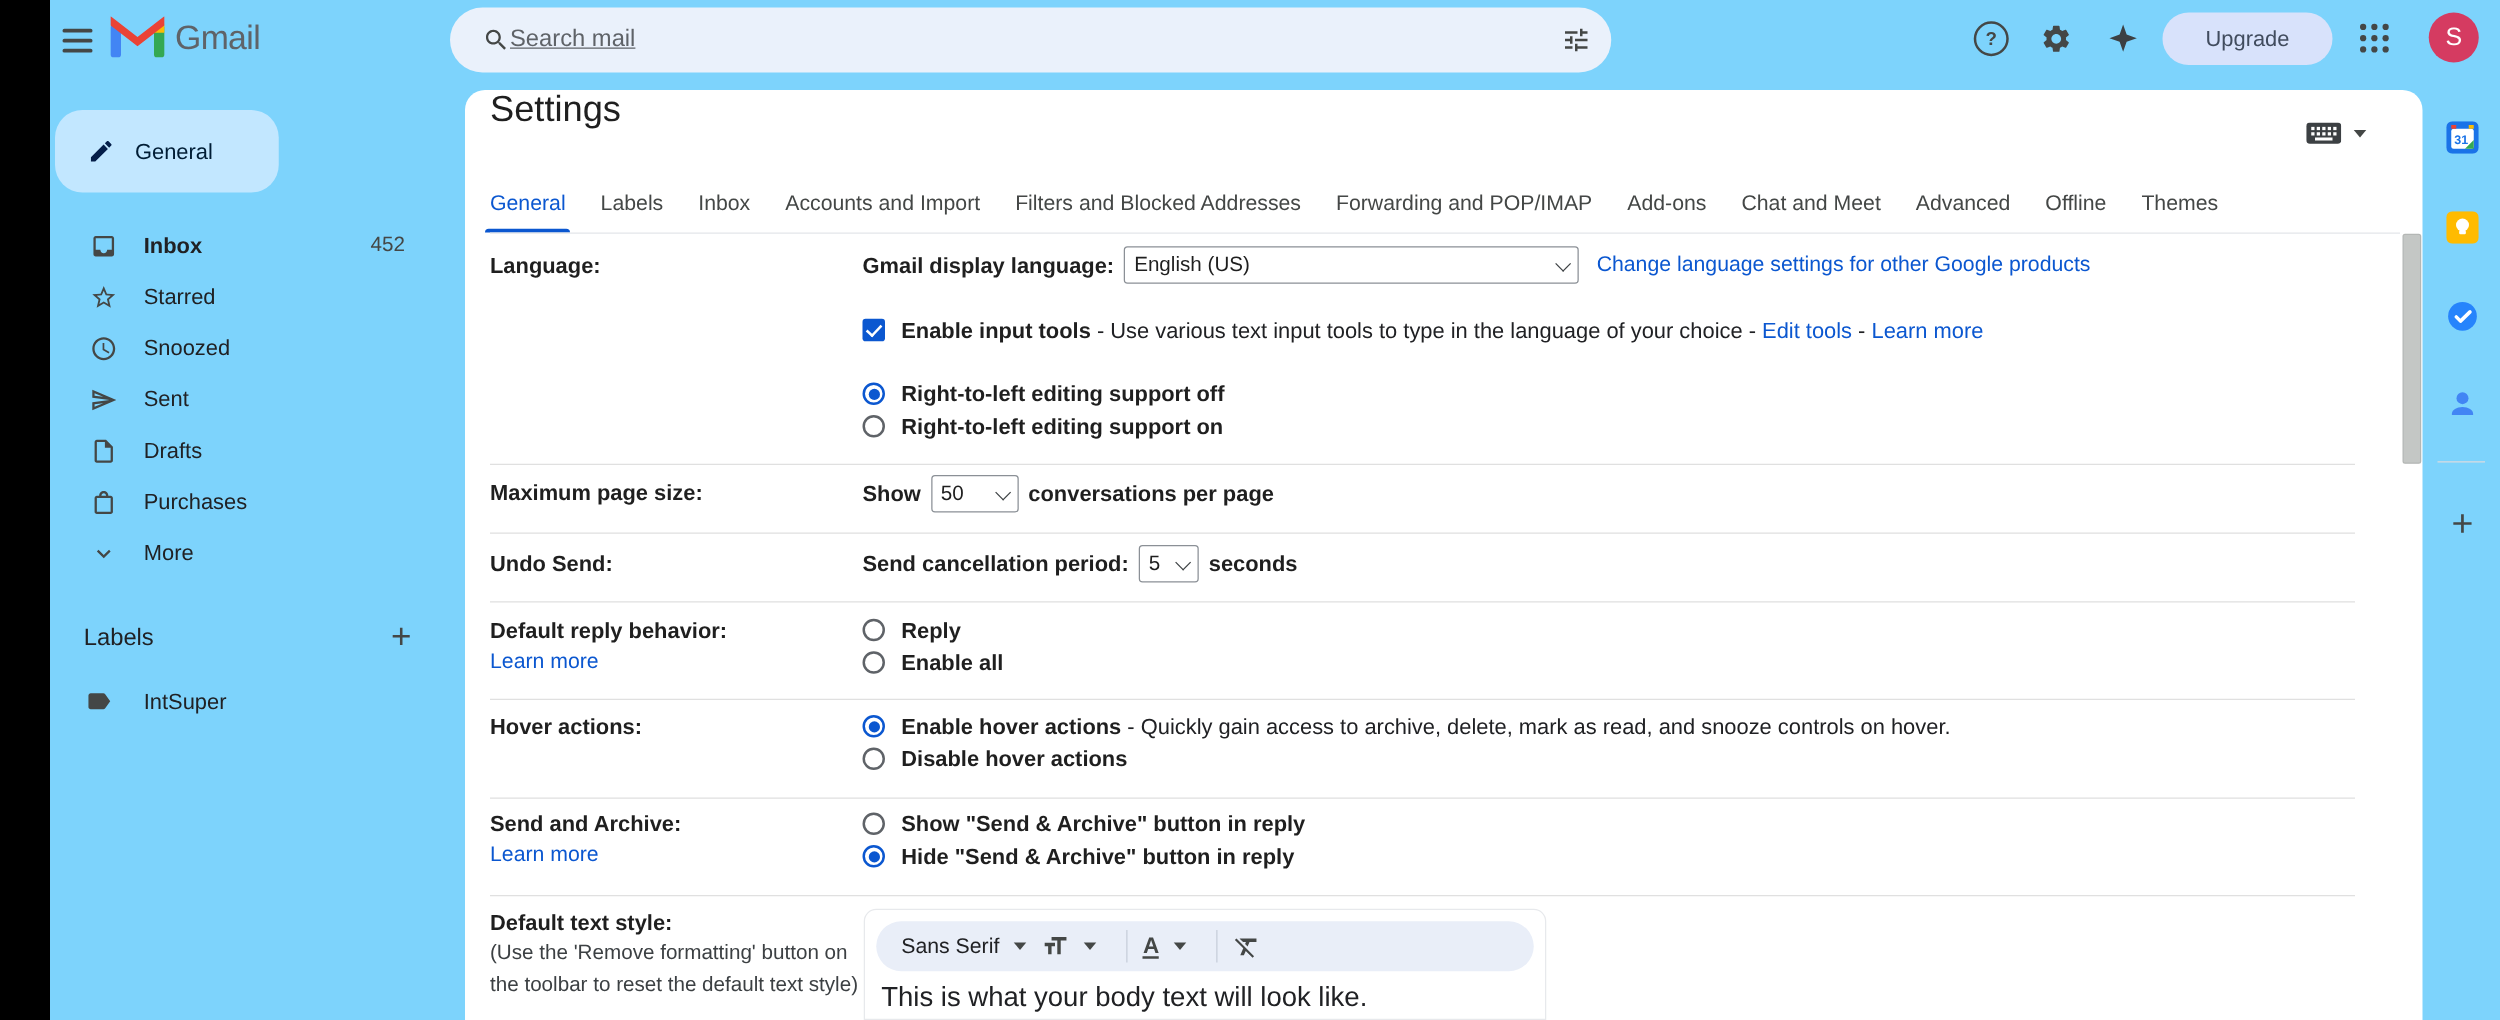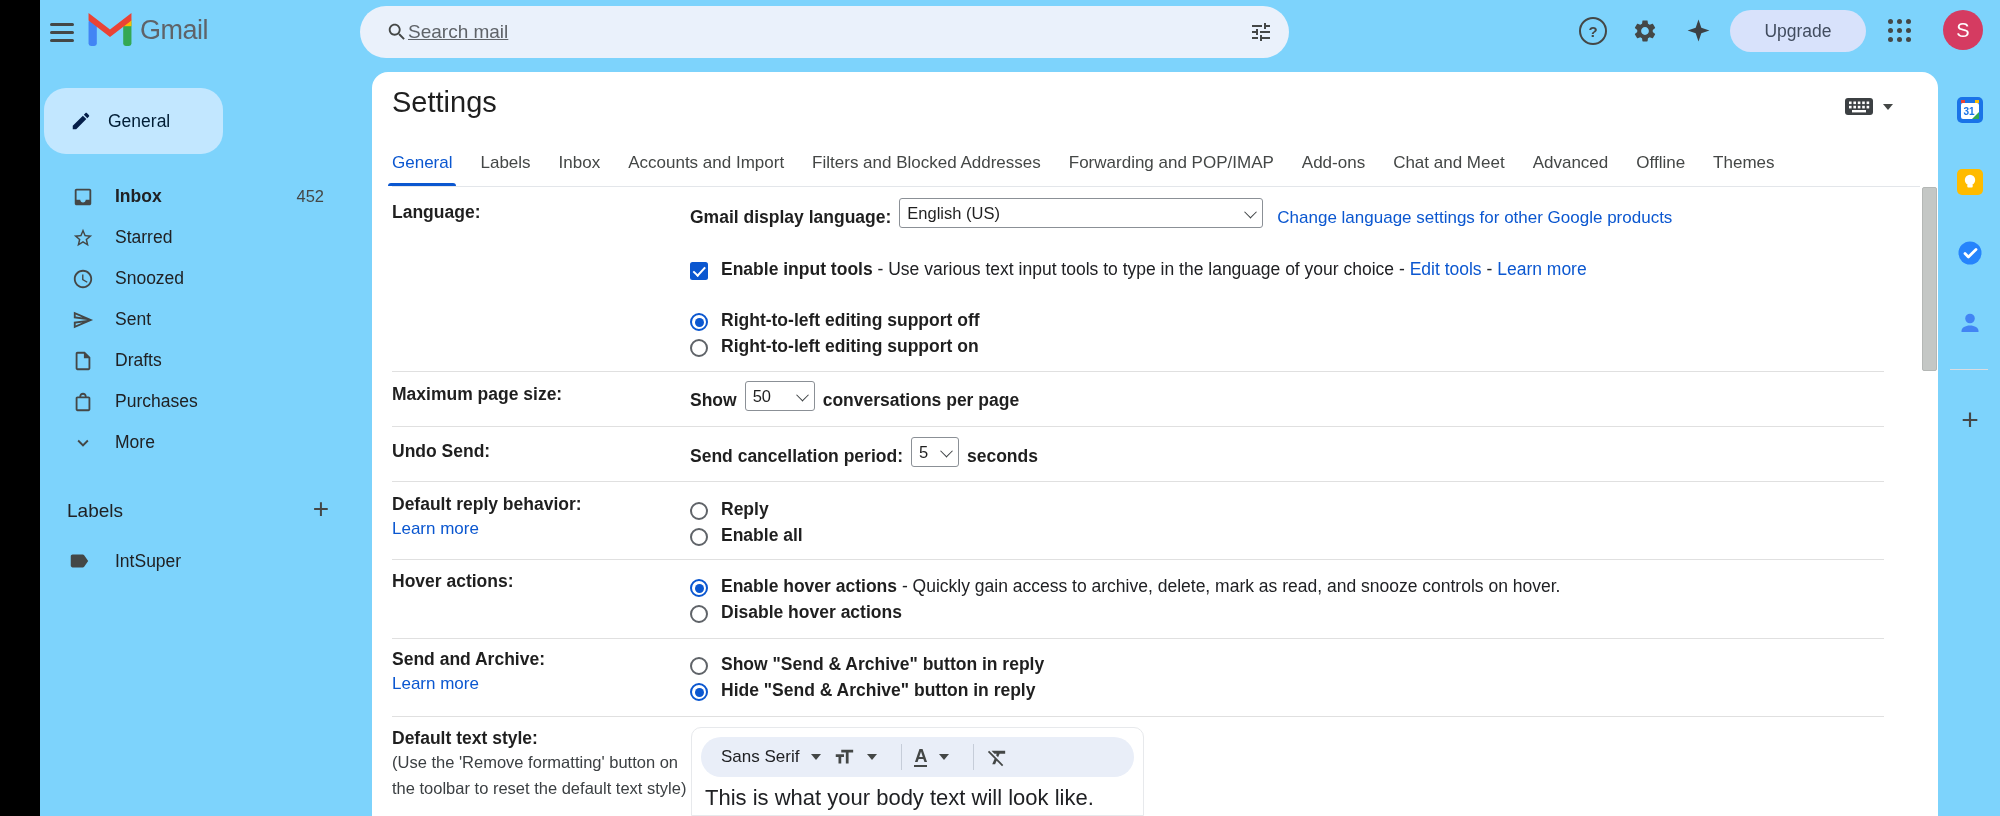--- a/index.html
+++ b/index.html
@@ -28,46 +28,46 @@
   .nav-item{height:41px;display:flex;align-items:center;padding:0 36px 0 32px;border-radius:0 21px 21px 0;cursor:pointer;}
   .nav-item .lbl{margin-left:21px;font-size:17.5px;color:#202124;}
   .nav-item.bold .lbl{font-weight:700;}
   .nav-item .count{margin-left:auto;font-size:16.5px;color:#444746;}
   #labels-header{left:67px;top:500px;font-size:19px;font-weight:500;color:#202124;}
   #labels-add{left:306px;top:494px;font-size:28px;color:#444746;width:30px;height:30px;display:flex;align-items:center;justify-content:center;cursor:pointer;}
   #label-item{left:68px;top:550px;display:flex;align-items:center;cursor:pointer;}
   #label-item .lbl{margin-left:25px;font-size:17.5px;color:#202124;}
   
   #card{left:372px;top:72px;width:1566px;height:744px;background:#fff;border-radius:16px 16px 0 0;}
-  #settings-title{left:392px;top:86px;font-size:29px;color:#1f1f1f;}
+  #settings-title{left:392px;top:72px;font-size:29px;color:#1f1f1f;}
   #kbd-widget{left:1845px;top:98px;display:flex;align-items:center;cursor:pointer;}
   .caret{width:0;height:0;border-left:5.5px solid transparent;border-right:5.5px solid transparent;border-top:6.5px solid #444746;}
   #kbd-widget .caret{margin-left:10px;}
   #tabs{left:378px;top:140px;height:46px;display:flex;align-items:center;}
   .tab{padding:0 14px;font-size:17px;font-weight:500;color:#444746;height:46px;display:flex;align-items:center;position:relative;cursor:pointer;white-space:nowrap;}
   .tab.active{color:#0b57d0;}
   .tab.active::after{content:"";position:absolute;left:10px;right:10px;bottom:0;height:3px;background:#0b57d0;border-radius:3px 3px 0 0;}
   #tabs-divider{left:392px;top:186px;width:1528px;height:1px;background:#e3e6ea;}
   .divider{position:absolute;left:392px;width:1492px;height:1px;background:#e0e0e0;}
   .rowlabel{position:absolute;left:392px;font-size:17.5px;font-weight:700;color:#1f1f1f;line-height:22px;}
   .sublink{position:absolute;left:392px;font-size:17px;color:#0b57d0;cursor:pointer;}
-  .line{position:absolute;display:flex;align-items:flex-end;height:32px;font-size:17.5px;}
+  .line{position:absolute;display:flex;align-items:center;height:32px;font-size:17.5px;}
   .b{font-weight:700;color:#1f1f1f;}
   .reg{color:#202124;}
   .link{color:#0b57d0;cursor:pointer;}
   .sel{display:inline-flex;align-items:center;justify-content:space-between;background:#fff;border:1px solid #8b9096;border-radius:3px;height:30px;box-sizing:border-box;padding:0 7px;font-size:16.5px;color:#1f1f1f;cursor:pointer;}
   .chev{width:8px;height:8px;border-right:1.8px solid #3c4043;border-bottom:1.8px solid #3c4043;transform:rotate(45deg) translate(-1px,-1px);margin-left:10px;}
   .radio{width:18px;height:18px;border:2px solid #5f6368;border-radius:50%;box-sizing:border-box;margin-right:13px;flex:none;position:relative;cursor:pointer;}
   .radio.sel-on{border-color:#0b57d0;}
   .radio.sel-on::after{content:"";position:absolute;left:2.5px;top:2.5px;right:2.5px;bottom:2.5px;background:#0b57d0;border-radius:50%;}
   .cb{width:18px;height:18px;background:#0b57d0;border-radius:2.5px;margin-right:13px;flex:none;position:relative;cursor:pointer;}
   .cb::after{content:"";position:absolute;left:6px;top:2.2px;width:4.5px;height:9.5px;border:solid #fff;border-width:0 2.4px 2.4px 0;transform:rotate(43deg);}
   .note{position:absolute;left:392px;font-size:16.5px;color:#3c4043;}
   
-  #style-panel{left:691px;top:727px;width:453px;height:89px;background:#fff;border:1px solid #e7e9ec;border-radius:10px 10px 0 0;box-sizing:border-box;}
+  #style-panel{left:691px;top:727px;width:546px;height:89px;background:#fff;border:1px solid #e7e9ec;border-radius:10px 10px 0 0;box-sizing:border-box;}
   #style-toolbar{position:absolute;left:9px;top:9px;right:9px;height:40px;background:#e9eef8;border-radius:20px;display:flex;align-items:center;padding:0 10px 0 20px;}
   #style-toolbar .fname{font-size:17px;color:#202124;}
   #style-toolbar .caret{margin:0 12px 0 12px;border-top-color:#444746;}
   .tb-div{width:1px;height:26px;background:#c6cdd9;margin:0 12px;}
   #fg-a{font-size:18px;font-weight:700;color:#444746;border-bottom:2.5px solid #444746;line-height:18px;}
   #style-preview{position:absolute;left:13px;top:57px;font-size:22px;color:#202124;}
   
   #scroll-thumb{left:1922px;top:187px;width:15px;height:184px;background:#c4c7c5;border:1px solid #b4b7b5;box-sizing:border-box;border-radius:2px;cursor:pointer;}
   .side-ic{position:absolute;left:1957px;width:26px;height:26px;cursor:pointer;}
   #side-divider{left:1950px;top:369px;width:38px;height:1px;background:#dadce0;}

